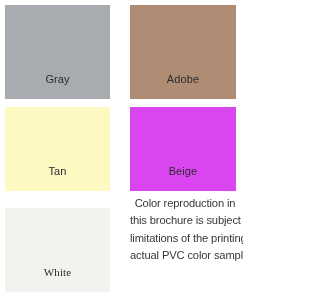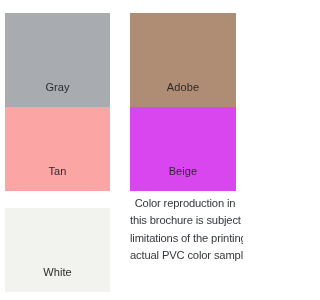--- a/index.html
+++ b/index.html
@@ -35,21 +35,21 @@
     position: absolute;
     box-sizing: border-box;
     overflow: hidden;
   }
 
   
   .col-1 { left: 5px;   width: 105px; }
   .col-2 { left: 130px; width: 106px; }
 
   
-  .row-1 { top: 13px;   height: 94px; }
+  .row-1 { top: 5px;   height: 94px; }
   .row-2 { top: 107px; height: 84px; }
   .row-3 { top: 208px; height: 84px; }
 
   .swatch-chip {
     position: absolute;
     left: 0;
     top: 0;
     right: 0;
     bottom: 0;
     display: flex;
@@ -104,34 +104,34 @@
       </div>
     </div>
 
     <div class="swatch-cell col-2 row-1">
       <div class="swatch-chip" style="background-color: rgb(175, 141, 116);">
         <span class="swatch-label" style="color: rgb(43, 43, 43);">Adobe</span>
       </div>
     </div>
 
     <div class="swatch-cell col-1 row-2">
-      <div class="swatch-chip" style="background-color: #fca5a5;">
+      <div class="swatch-chip" style="background-color: #fef9c3;">
         <span class="swatch-label" style="color: rgb(43, 43, 43);">Tan</span>
       </div>
     </div>
 
     <div class="swatch-cell col-2 row-2">
       <div class="swatch-chip" style="background-color: #d946ef;">
         <span class="swatch-label" style="color: rgb(43, 43, 43);">Beige</span>
       </div>
     </div>
 
     <div class="swatch-cell col-1 row-3">
       <div class="swatch-chip" style="background-color: rgb(242, 242, 238);">
-        <span class="swatch-label" style="color: rgb(43, 43, 43);">White</span>
+        <span class="swatch-label" style="color: rgb(43, 43, 43); font-family: Liberation Serif, serif;">White</span>
       </div>
     </div>
 
   </div>
 
   <div class="disclaimer" style="color: rgb(53, 57, 61);">
     <span class="disclaimer-line">Color reproduction in</span>
     <span class="disclaimer-line">this brochure is subject to</span>
     <span class="disclaimer-line">limitations of the printing</span>
     <span class="disclaimer-line">actual PVC color samples.</span>

